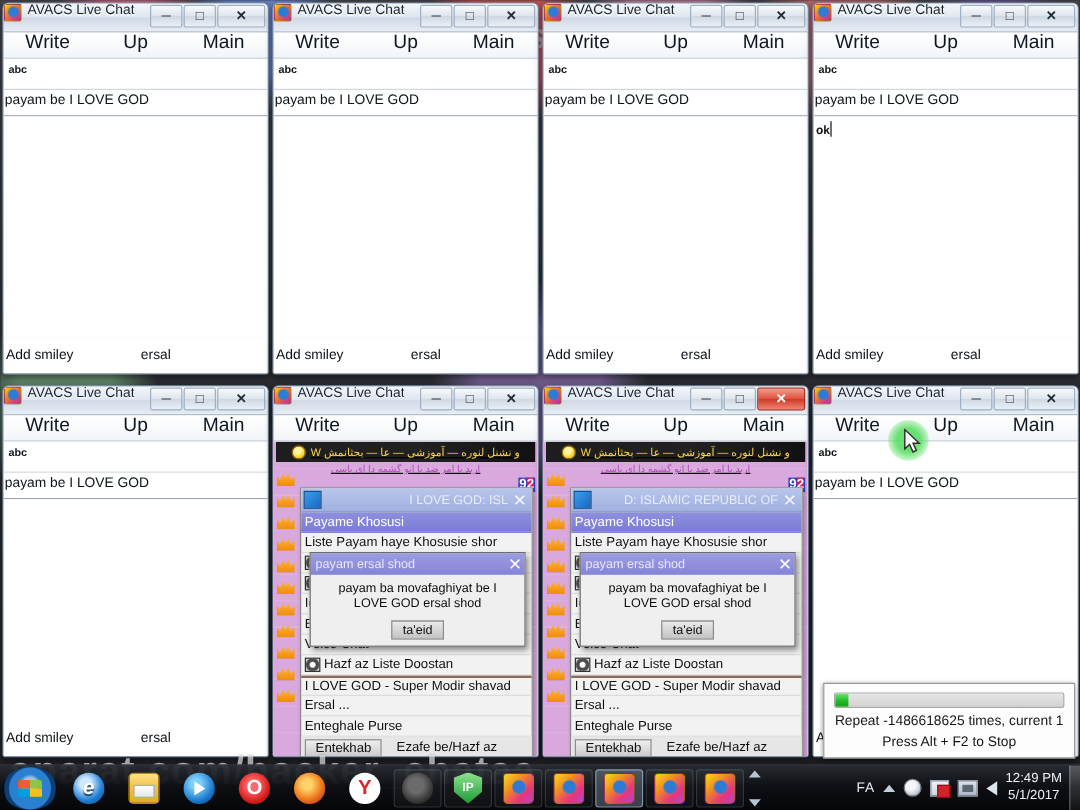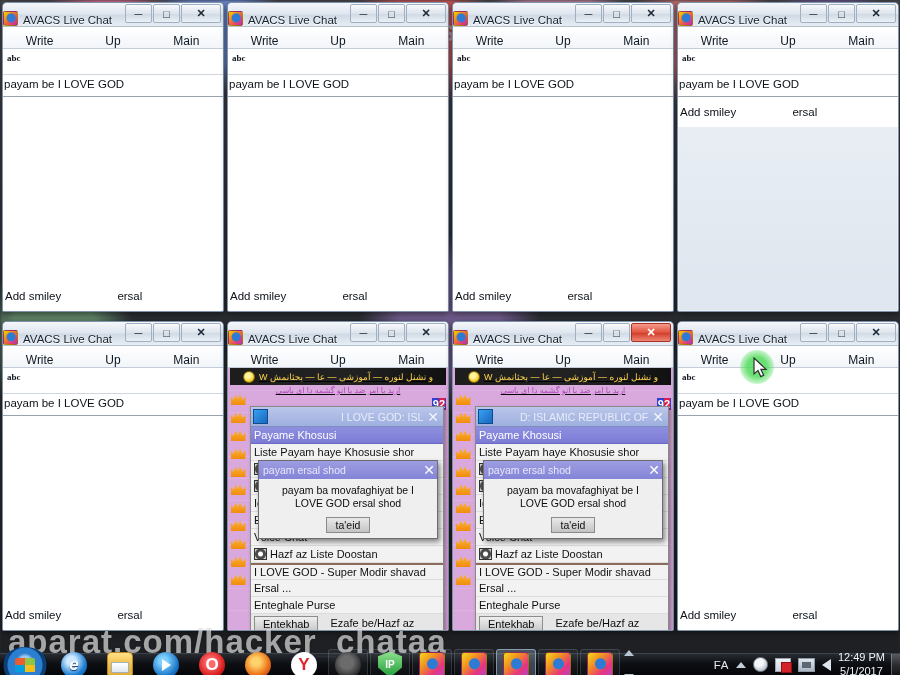--- a/index.html
+++ b/index.html
@@ -61,21 +61,21 @@
     background: linear-gradient(180deg, #eef2f7 0%, #dfe6ef 100%);
     border: 1px solid rgba(120,140,165,.95);
     border-radius: 5px 5px 2px 2px;
     box-shadow: 0 0 0 1px rgba(255,255,255,.35) inset, 0 2px 6px rgba(0,0,0,.5);
     overflow: hidden;
     display: flex; flex-direction: column;
   }
   .titlebar {
     height: 24px;
     flex: 0 0 24px;
-    display: flex; align-items: flex-end;
+    display: flex; align-items: flex-start;
     background: linear-gradient(180deg,#f4f7fb 0%, #dfe6ef 48%, #d0d9e4 52%, #e7edf4 100%);
     border-bottom: 1px solid #b5c0cd;
     padding-left: 0;
     position: relative;
   }
   .app-icon {
     width: 15px; height: 15px;
     flex: 0 0 15px;
     border-radius: 2px;
     background:
@@ -104,35 +104,34 @@
     border-radius: 2px;
     font-weight: bold;
   }
   .wbtn.close { width: 40px; }
   .win.active .wbtn.close {
     background: linear-gradient(180deg,#f59b8d 0%,#e0513c 50%,#cf3a26 51%,#ee8474 100%);
     border-color: #a83323; color: #fff;
   }
   .navbar {
     height: 22px; flex: 0 0 22px;
-    display: flex; align-items: flex-end;
+    display: flex; align-items: flex-start;
     background: linear-gradient(180deg,#ffffff 0%, #f2f5f9 100%);
     border-bottom: 1px solid #c3ccd8;
-    font-size: 12px; color: #0d1722;
+    font-size: 16px; color: #0d1722;
   }
   .navbar span { flex: 1; text-align: center; }
   .hist {
     flex: 0 0 26px;
     background: #fff;
     border-bottom: 1px solid #cfd6de;
     font-size: 9px;
     color: #10161d;
     padding: 4px 4px 0 4px;
     font-weight: bold;
-    font-family: Liberation Serif, serif;
   }
   .msgline {
     flex: 0 0 22px;
     background: #fff;
     border-bottom: 1px solid #9aa4b0;
     font-size: 11.5px;
     color: #0c1218;
     padding: 3px 0 0 1px;
     white-space: nowrap; overflow: hidden;
   }
@@ -330,21 +329,21 @@
   .progress > i {
     display: block; height: 100%;
     background: linear-gradient(180deg,#6ee36e 0%, #25bc25 55%, #18a018 100%);
   }
   .notify .line1 { font-size: 11.5px; color: #161616; }
   .notify .line2 { font-size: 11.5px; color: #161616; margin-top: 6px; }
 
   
   .taskbar {
     position: absolute; left: 0; right: 0; bottom: 0;
-    height: 22px;
+    height: 38px;
     background: linear-gradient(180deg, rgba(40,44,50,.93) 0%, rgba(12,14,18,.97) 48%, rgba(5,6,8,.99) 100%);
     border-top: 1px solid rgba(160,180,210,.35);
     display: flex; align-items: center;
     padding-left: 2px;
   }
   .start {
     width: 46px; height: 36px;
     border-radius: 50%;
     margin-right: 4px;
     flex: 0 0 46px;
@@ -516,20 +515,25 @@
         <span class="wbtn close">✕</span>
       </span>
     </div>
     <div class="navbar">
       <span>Write</span>
       <span>Up</span>
       <span>Main</span>
     </div>
     <div class="hist">abc</div>
     <div class="msgline">payam be I LOVE GOD</div>
+    <div class="chatarea">
+      <div style="position:absolute;left:2px;top:2px;">
+        <span class="typed">ok</span><span class="caret"></span>
+      </div>
+    </div>
     <div class="footer">
       <span class="f-left">Add smiley</span>
       <span class="f-right">ersal</span>
     </div>
   </div>
 
   <div class="win" id="w5" style="left:2px; top:321px; width:222px; height:310px;">
     <div class="titlebar">
       <span class="app-icon"></span>
       <span class="win-title">AVACS Live Chat</span>
@@ -785,20 +789,27 @@
       <span class="f-left">Add smiley</span>
       <span class="f-right">ersal</span>
     </div>
   </div>
 
   <div class="cursor-glow" style="left:740px; top:350px;"></div>
   <svg class="cursor-arrow" width="16" height="22" viewBox="0 0 16 22" style="left:753px; top:357px;">
     <path d="M1,1 L1,17 L5,13.4 L7.8,19.6 L10.6,18.3 L7.9,12.3 L13,12.3 Z" fill="#ffffff" stroke="#303030" stroke-width="1.2"></path>
   </svg>
 
+  <div class="notify" style="left:686px; top:569px; width:210px;">
+    <div class="progress">
+      <i style="width:6%"></i>
+    </div>
+    <div class="line1">Repeat -1486618625 times, current 1</div>
+    <div class="line2">Press Alt + F2 to Stop</div>
+  </div>
 
   <div class="wm wm-bottom">aparat.com/hacker_chataa</div>
 
   <div class="taskbar">
     <div class="start"></div>
 
     <div class="tbtn pinned">
         <span class="ic ic-ie"></span>
       </div>
     <div class="tbtn pinned">

